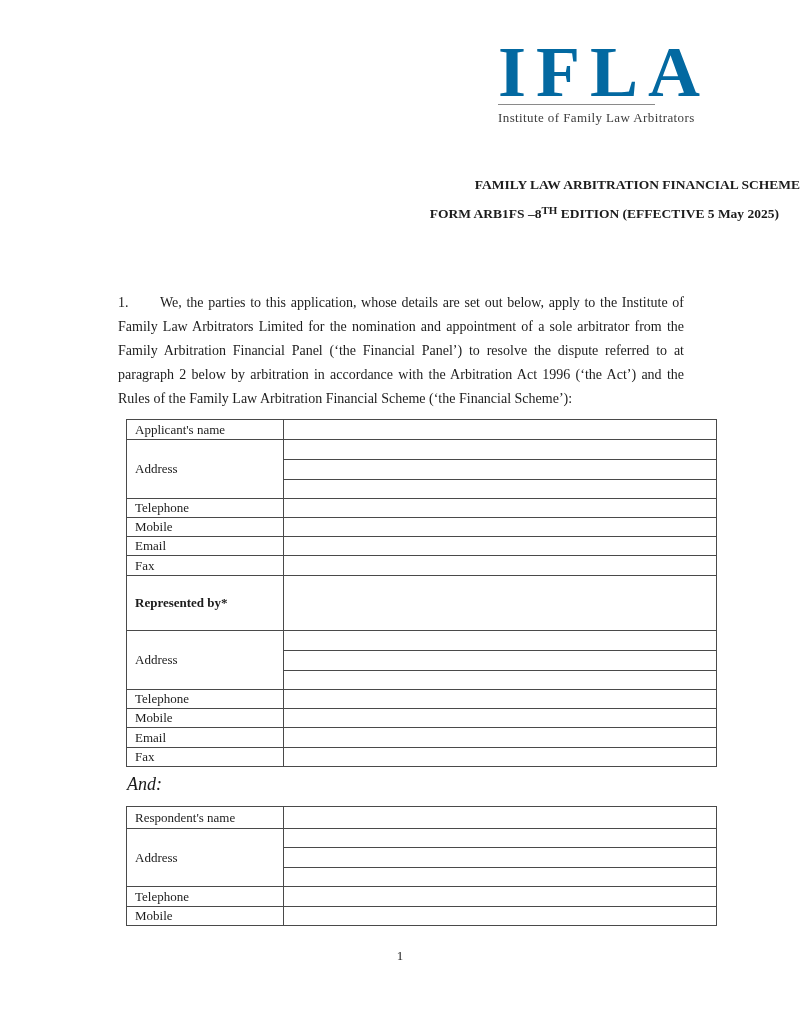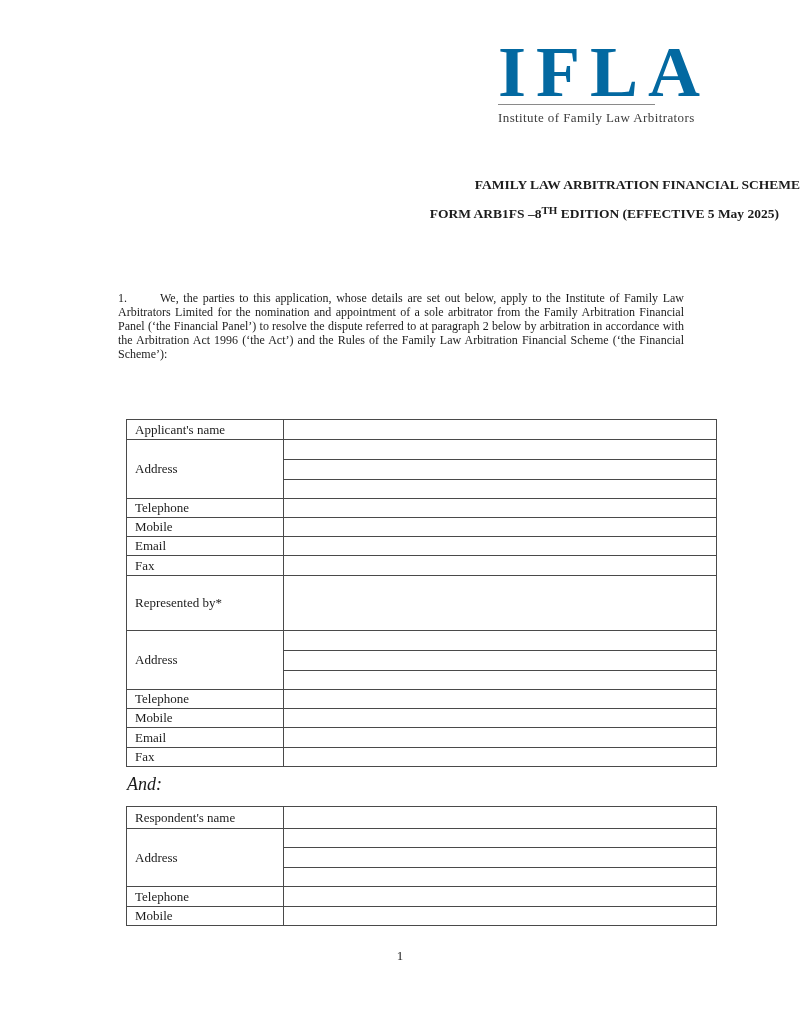--- a/index.html
+++ b/index.html
@@ -22,37 +22,37 @@
     position:absolute;left:0;width:100%;text-align:right;
     font-weight:bold;font-size:13.5px;white-space:nowrap;
   }
   .t1{top:177px;}
   .t2{top:204px;transform:translateX(-21px);}
   .t3{top:243px;}
   .t2 sup{font-size:11px;vertical-align:4px;}
   
   .para{
     position:absolute;left:118px;top:291px;width:566px;
-    font-size:12px;line-height:14px;text-align:justify;
+    font-size:14px;line-height:24px;text-align:justify;
   }
   .pnum{display:inline-block;width:42px;}
   
   table.t{
     position:absolute;left:126px;border-collapse:collapse;
     width:590px;table-layout:fixed;font-size:13px;
   }
   table.applicant{top:407px;margin-top:12px;}
   table.respondent{top:806px;}
   col.c1{width:157px;}
   col.c2{width:433px;}
   table.t td{
     border:1px solid #4a4a4a;padding:0 0 0 8px;vertical-align:middle;
     overflow:hidden;white-space:nowrap;
   }
-  tr.r19{height:19px;} tr.r20{height:20px;} tr.r22{height:22px;} tr.r55{height:55px;}
+  tr.r19{height:19px;} tr.r20{height:20px;} tr.r22{height:22px;} tr.r55{height:55px;font-weight:bold;}
   td.fld{padding:0 4px;}
   
   .and{position:absolute;left:127px;top:774px;font-size:18px;font-style:italic;}
   .pageno{position:absolute;left:0;top:948px;width:100%;text-align:center;font-size:13px;}
 </style>
 </head>
 <body>
 
 <div class="page">
 

